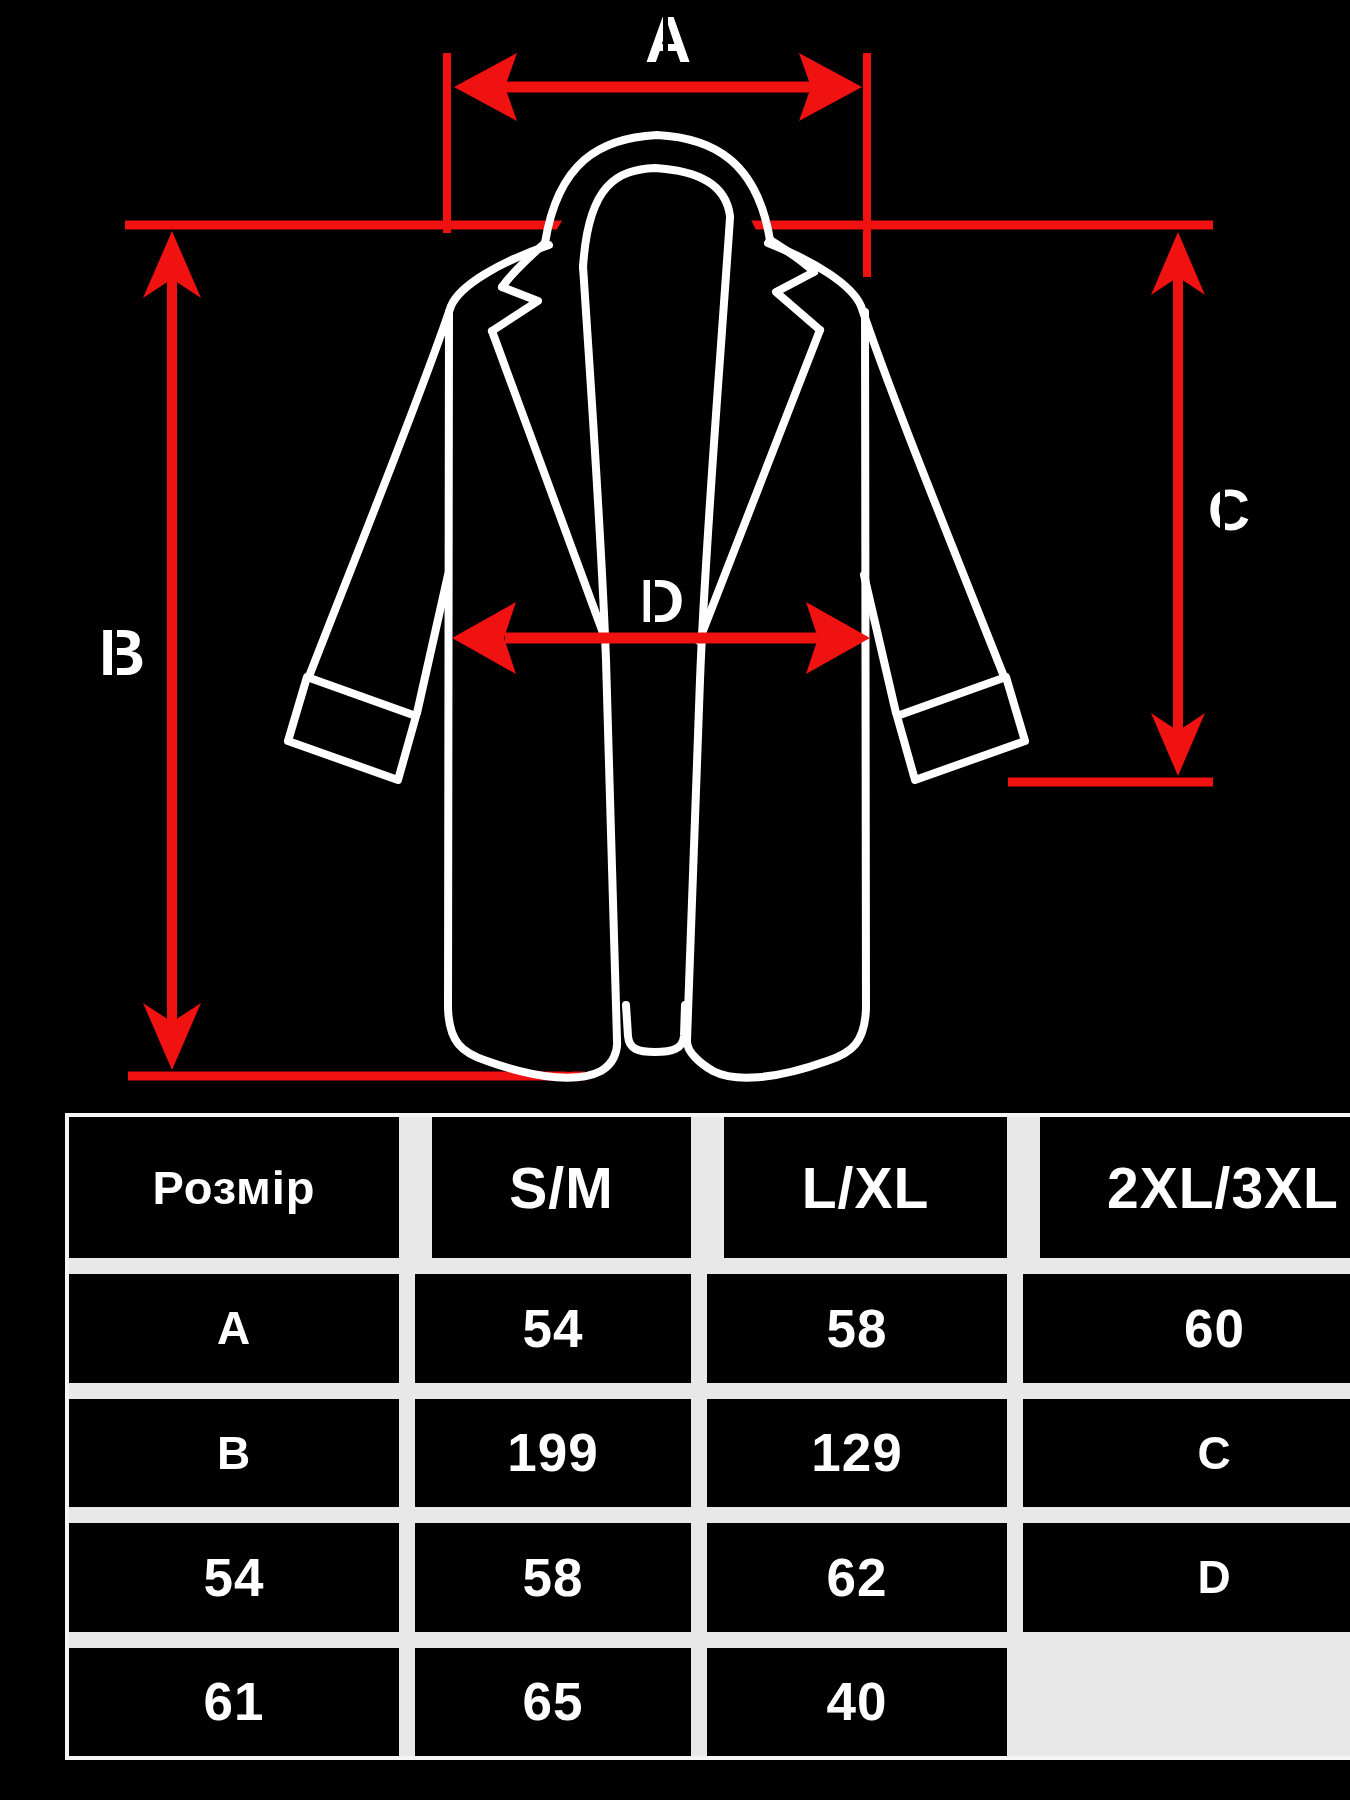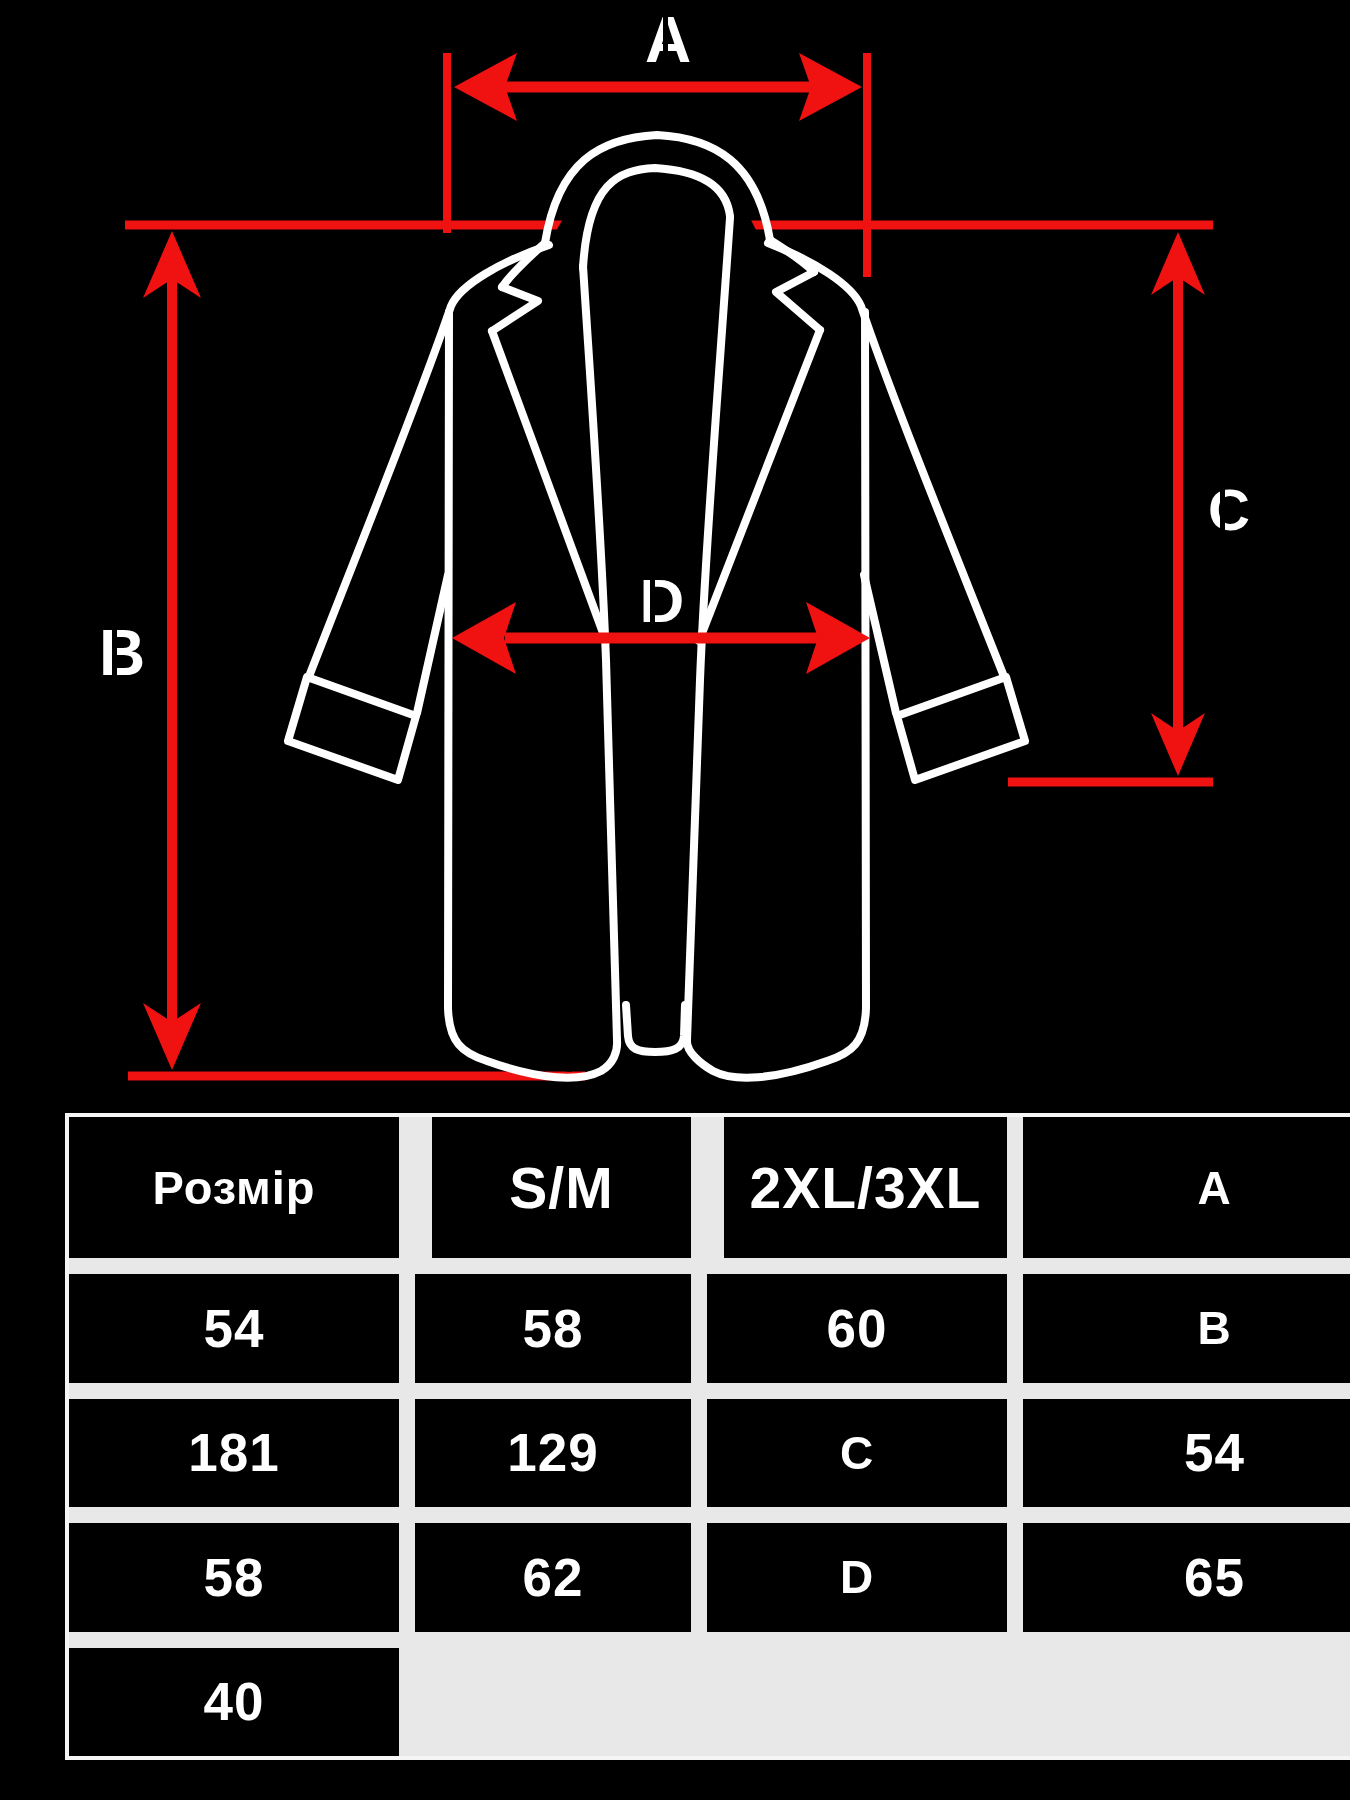--- a/index.html
+++ b/index.html
@@ -117,33 +117,35 @@
         <rect x="112" y="627" width="5" height="50"></rect>
         <rect x="1220" y="486" width="5" height="46"></rect>
         <rect x="650" y="576" width="5" height="48"></rect>
       </g>
     </g>
   </svg>
 
   <div class="size-table">
     <div class="cell hdr-dim">Розмір</div>
     <div class="cell hdr-size">S/M</div>
+    <div class="cell hdr-size">L/XL</div>
     <div class="cell hdr-size">2XL/3XL</div>
 
     <div class="cell row-dim">A</div>
     <div class="cell value">54</div>
     <div class="cell value">58</div>
     <div class="cell value">60</div>
 
     <div class="cell row-dim">B</div>
-    <div class="cell value">181</div>
+    <div class="cell value">199</div>
     <div class="cell value">129</div>
 
     <div class="cell row-dim">C</div>
     <div class="cell value">54</div>
     <div class="cell value">58</div>
     <div class="cell value">62</div>
 
     <div class="cell row-dim">D</div>
+    <div class="cell value">61</div>
     <div class="cell value">65</div>
     <div class="cell value">40</div>
   </div>
 </div>
 
 </body></html>

